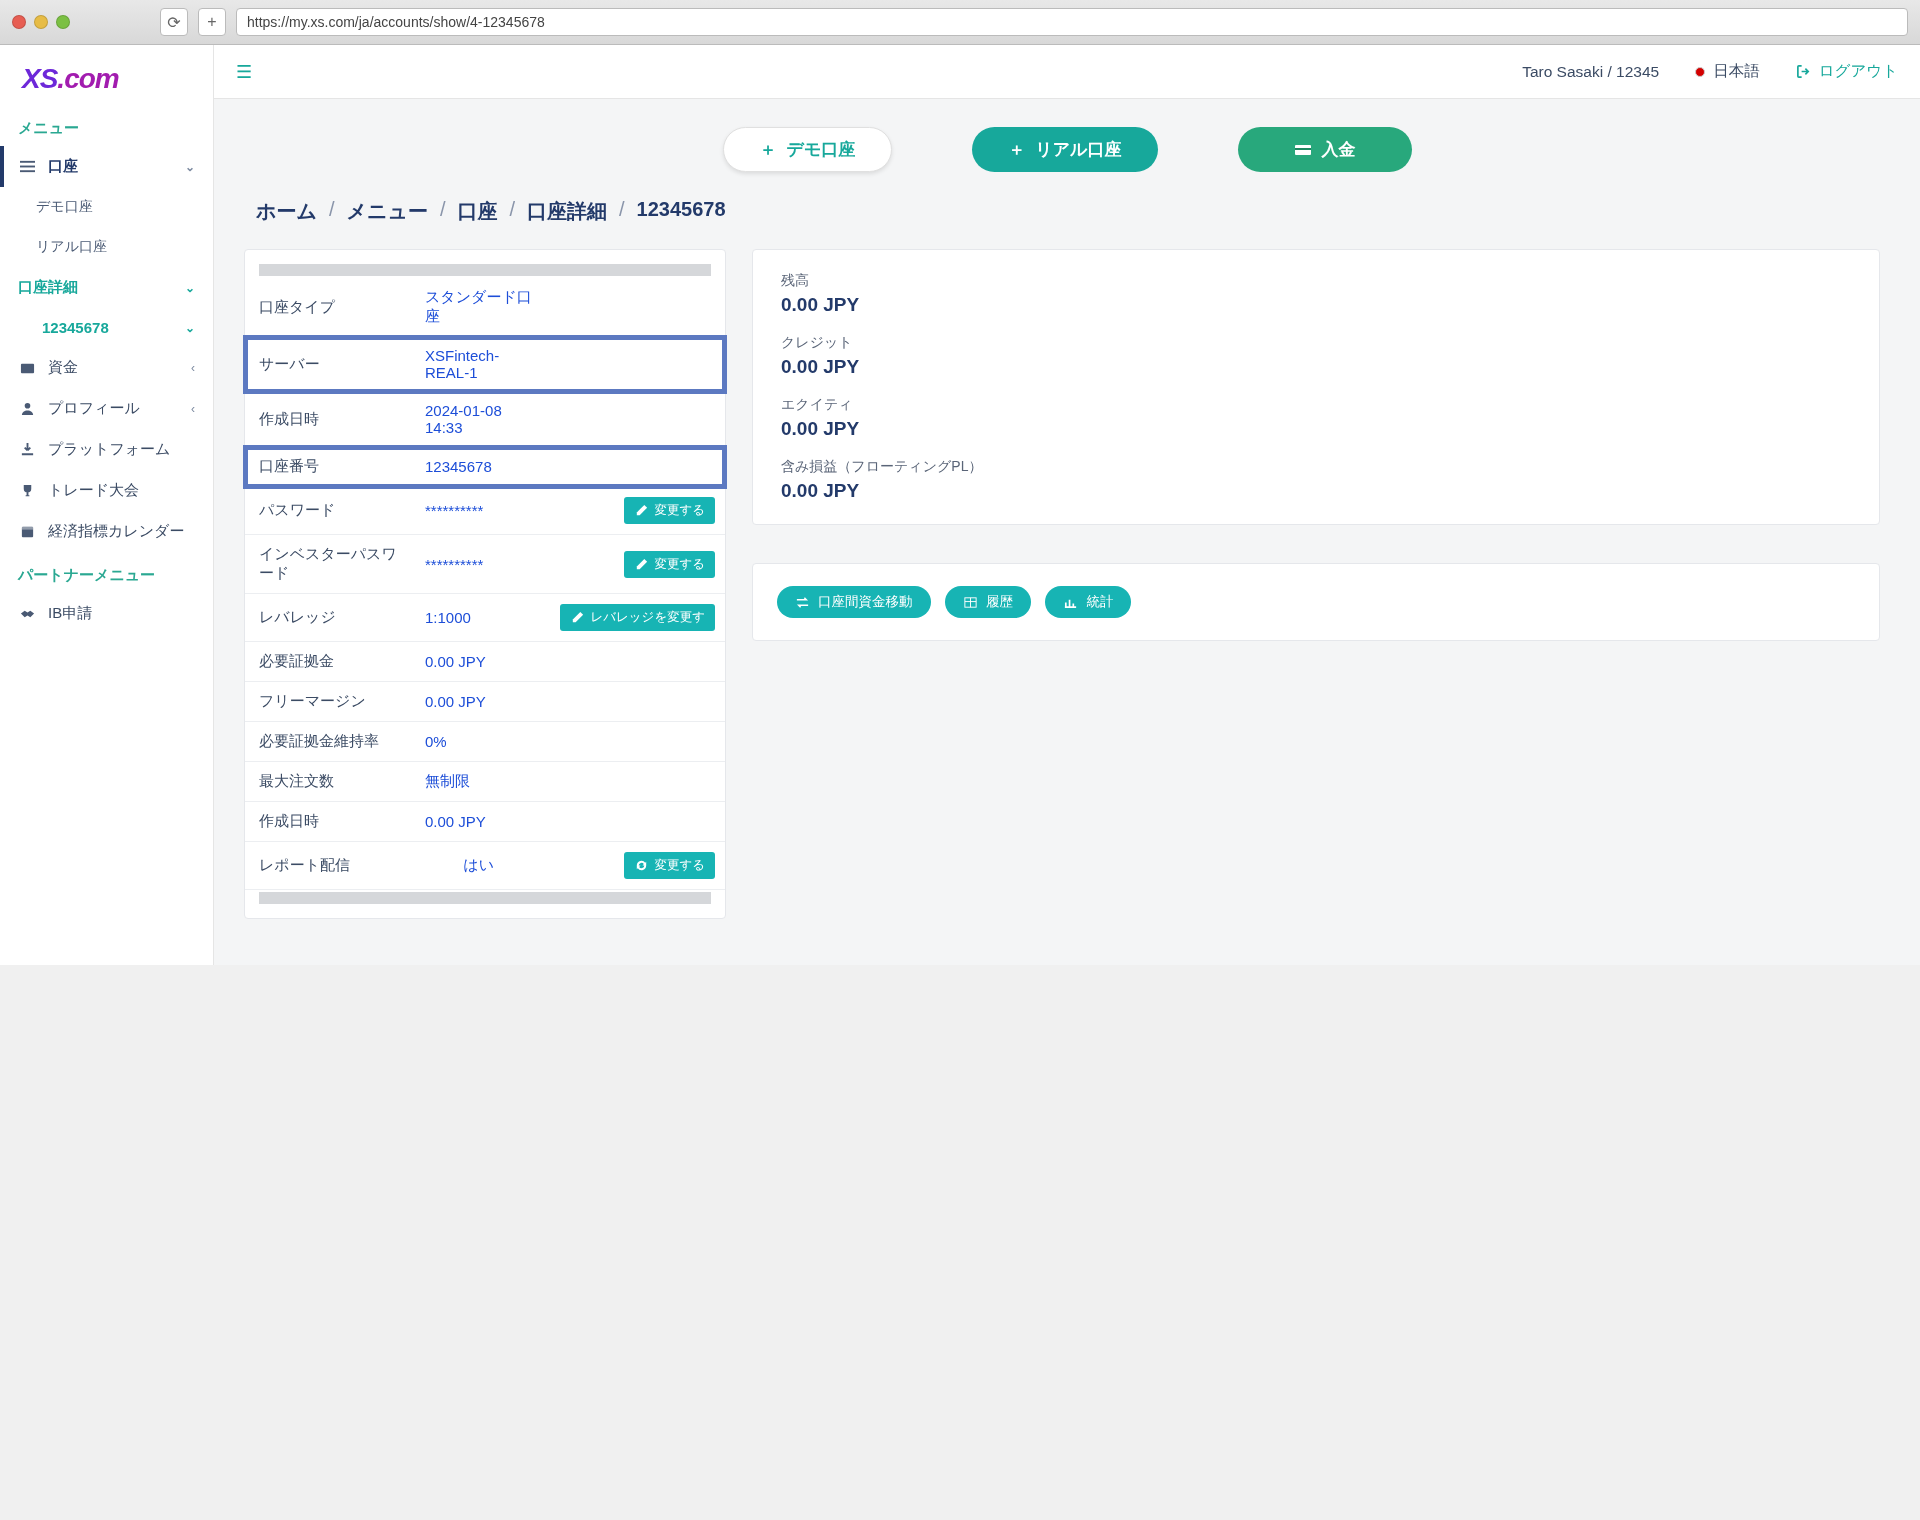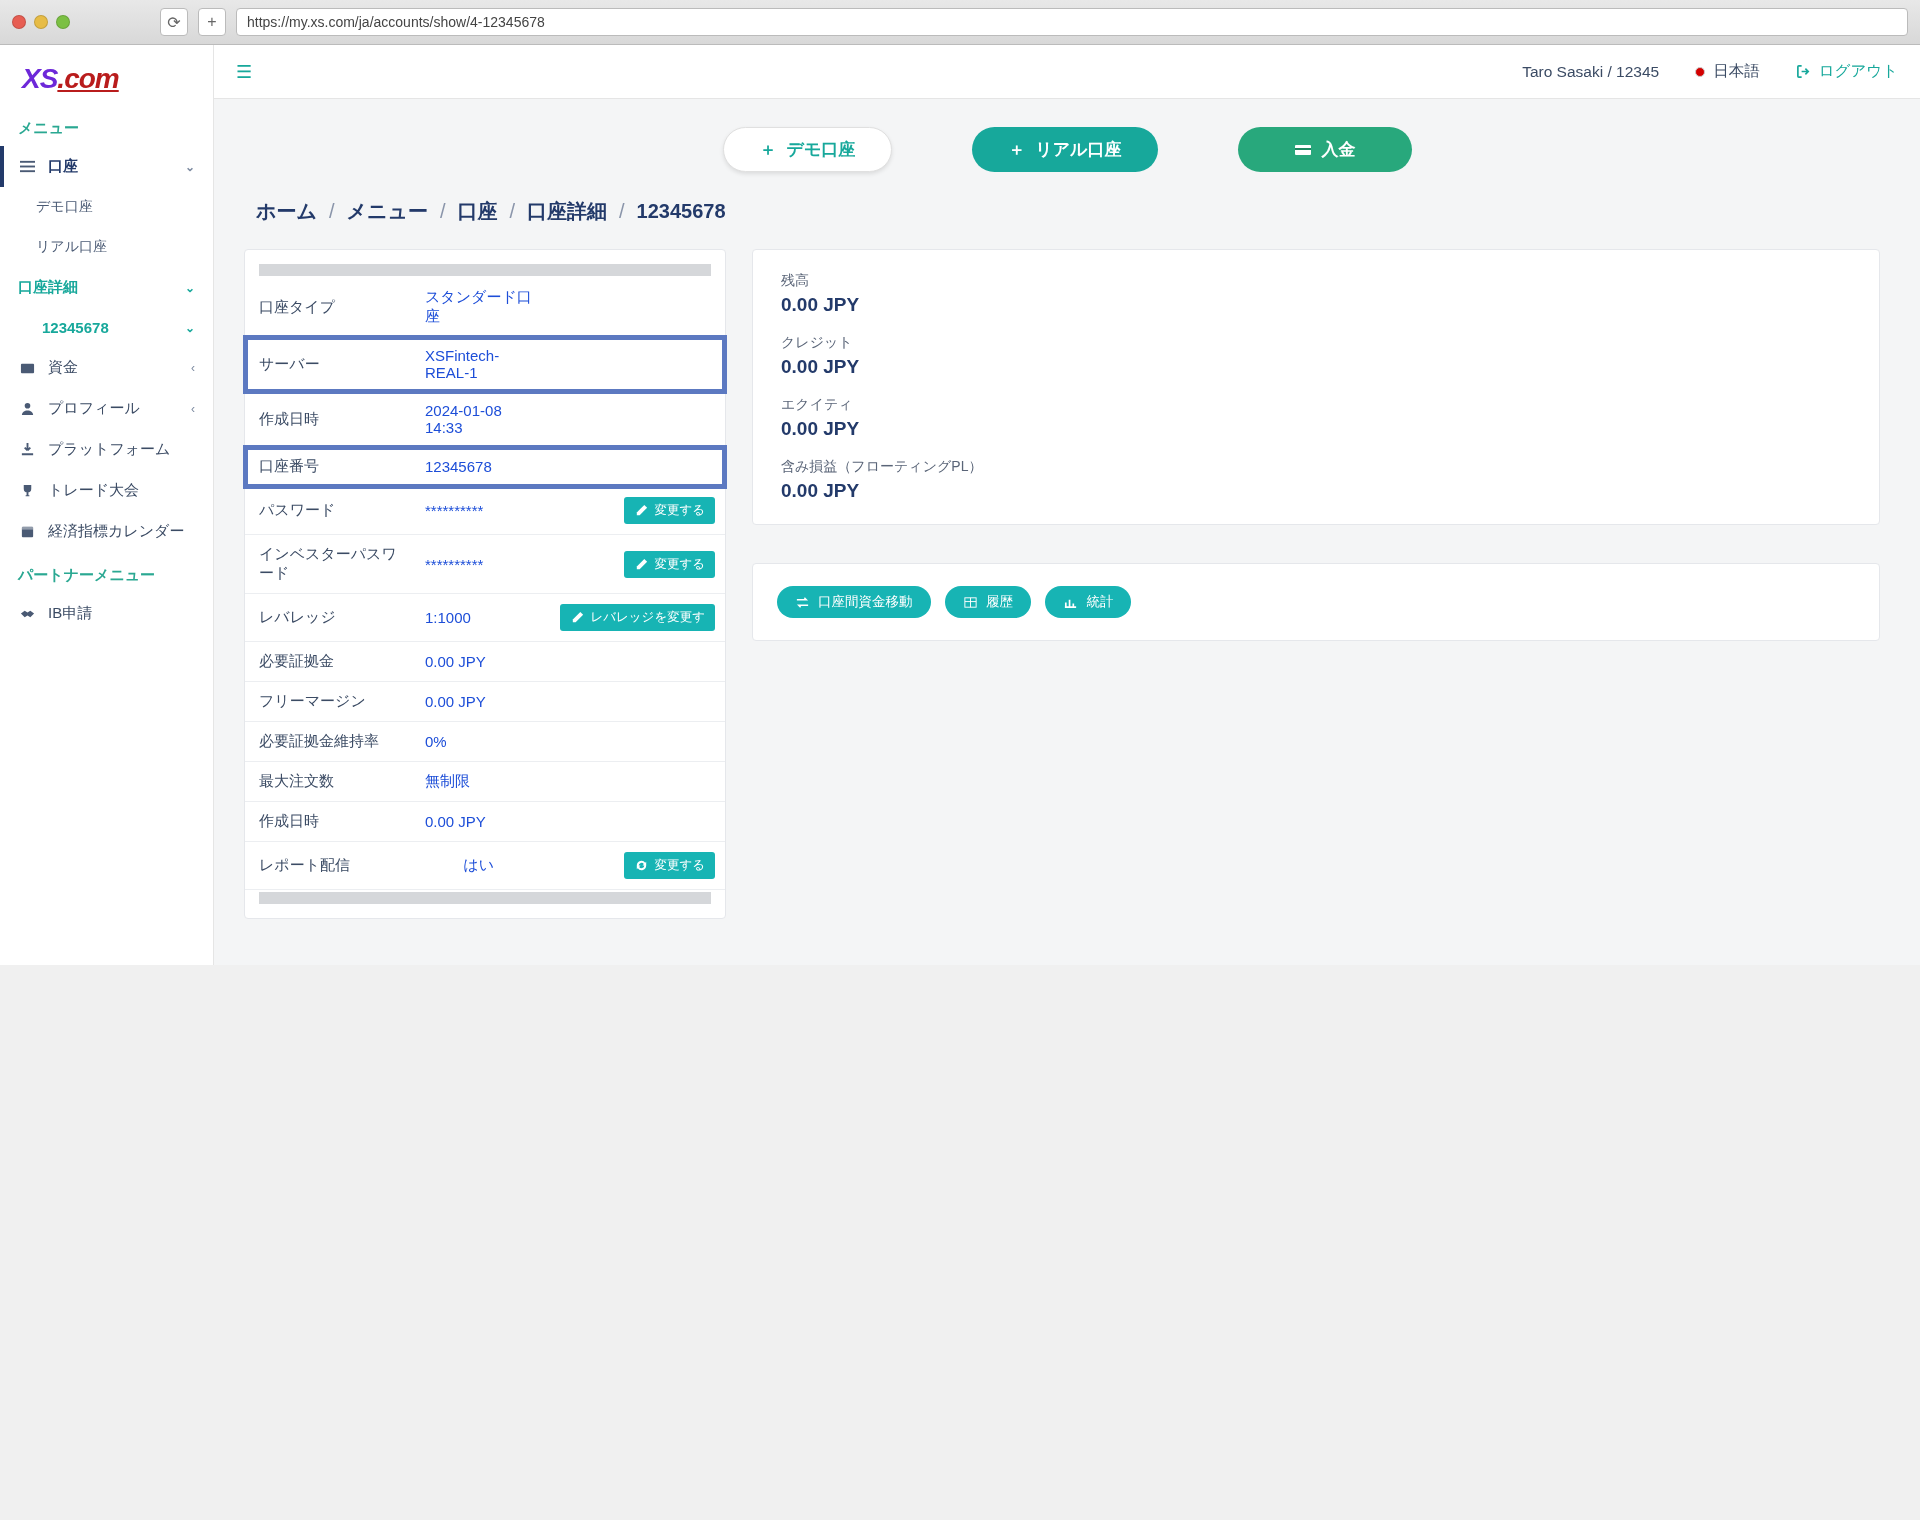--- a/index.html
+++ b/index.html
@@ -11,21 +11,21 @@
 .tl { width:14px; height:14px; border-radius:50%; border:1px solid rgba(0,0,0,.15); }
 .tl.red{background:#e75e53;} .tl.yellow{background:#e7bc46;} .tl.green{background:#7bc043;}
 .nav-btn{ width:28px; height:28px; border:1px solid #bbb; border-radius:4px; background:#fff; display:flex;align-items:center;justify-content:center; color:#666; font-size:16px; }
 .addr-bar{ flex:1; height:28px; border:1px solid #bbb; border-radius:4px; background:#fff; padding:0 10px; font-size:14px; display:flex;align-items:center; color:#444;}
 
 
 .app { display:flex; background:#f4f5f6; min-height:920px; }
 .sidebar { width:214px; background:#fff; border-right:1px solid #e5e5e5; }
 .logo { padding:18px 10px 10px 22px; }
 .logo-text{ font-size:28px; font-weight:900; font-style:italic; letter-spacing:-1px;}
-.logo-xs{color:#6d28d9;} .logo-com{color:#b91c1c;text-decoration:underline;}
+.logo-xs{color:#6d28d9;} .logo-com{color:#a21caf;}
 .menu-header{ color:#2aa892; font-weight:700; font-size:15px; padding:14px 18px 8px; }
 .menu-item{ display:flex; align-items:center; padding:11px 18px; font-size:15px; color:#3b4b64; cursor:pointer; justify-content:space-between;}
 .menu-item .lbl{display:flex;align-items:center;gap:12px;}
 .menu-item.active{ color:#233a6a; border-left:4px solid #233a6a; padding-left:14px; font-weight:600;}
 .menu-item.sub{ padding-left:36px; color:#4a5a74; font-size:14px;}
 .menu-item.teal{ color:#17a89b; font-weight:600;}
 .menu-item.teal-bold{ color:#17a89b; font-weight:700; padding-left:42px;}
 .chev{ font-size:12px; color:#7c8aa0;}
 .chev.teal{color:#17a89b;}
 .mi-icon{width:18px;display:inline-flex;justify-content:center;color:#4a5a74;}
@@ -38,21 +38,21 @@
 .lang{ color:#3b4b64; display:flex;align-items:center;gap:8px;}
 .jp-dot{width:10px;height:10px;border-radius:50%;background:#d40000;border:1px solid #ccc;}
 .logout{ color:#17a89b; display:flex;align-items:center;gap:8px; font-weight:500;}
 
 .actions-row{ display:flex; justify-content:center; gap:80px; padding:28px 0 20px;}
 .pill{ border-radius:999px; padding:10px 36px; font-size:17px; font-weight:600; display:flex; align-items:center; gap:10px; cursor:pointer; white-space:nowrap;}
 .pill.outline{ background:#fff; color:#17a89b; border:1px solid #e0e0e0; box-shadow:0 2px 4px rgba(0,0,0,.1);}
 .pill.teal{ background:#17a89b; color:#fff; border:none;}
 .pill.green{ background:#28a87c; color:#fff; border:none; padding:10px 56px;}
 
-.breadcrumb{ padding:6px 0 24px 42px; font-size:20px; color:#233a6a; font-weight:700; display:flex; gap:12px; align-items:center;}
+.breadcrumb{ padding:6px 0 24px 42px; font-size:20px; color:#233a6a; font-weight:700; display:flex; gap:12px; }
 .breadcrumb .sep{ color:#8a95aa; font-weight:400;}
 .breadcrumb a{ text-decoration:none; color:#233a6a;}
 
 .content{ display:flex; gap:26px; padding:0 40px 30px 30px; }
 .card{ background:#fff; border:1px solid #e5e7eb; border-radius:4px; }
 .card.left{ flex:0 0 482px; padding:14px 0; }
 .top-hr,.bot-hr{ height:12px; background:#d5d7da; margin:0 14px 2px;}
 .bot-hr{margin:2px 14px 0;}
 
 table.details{ width:100%; border-collapse:collapse; font-size:15px; color:#233a6a;}

